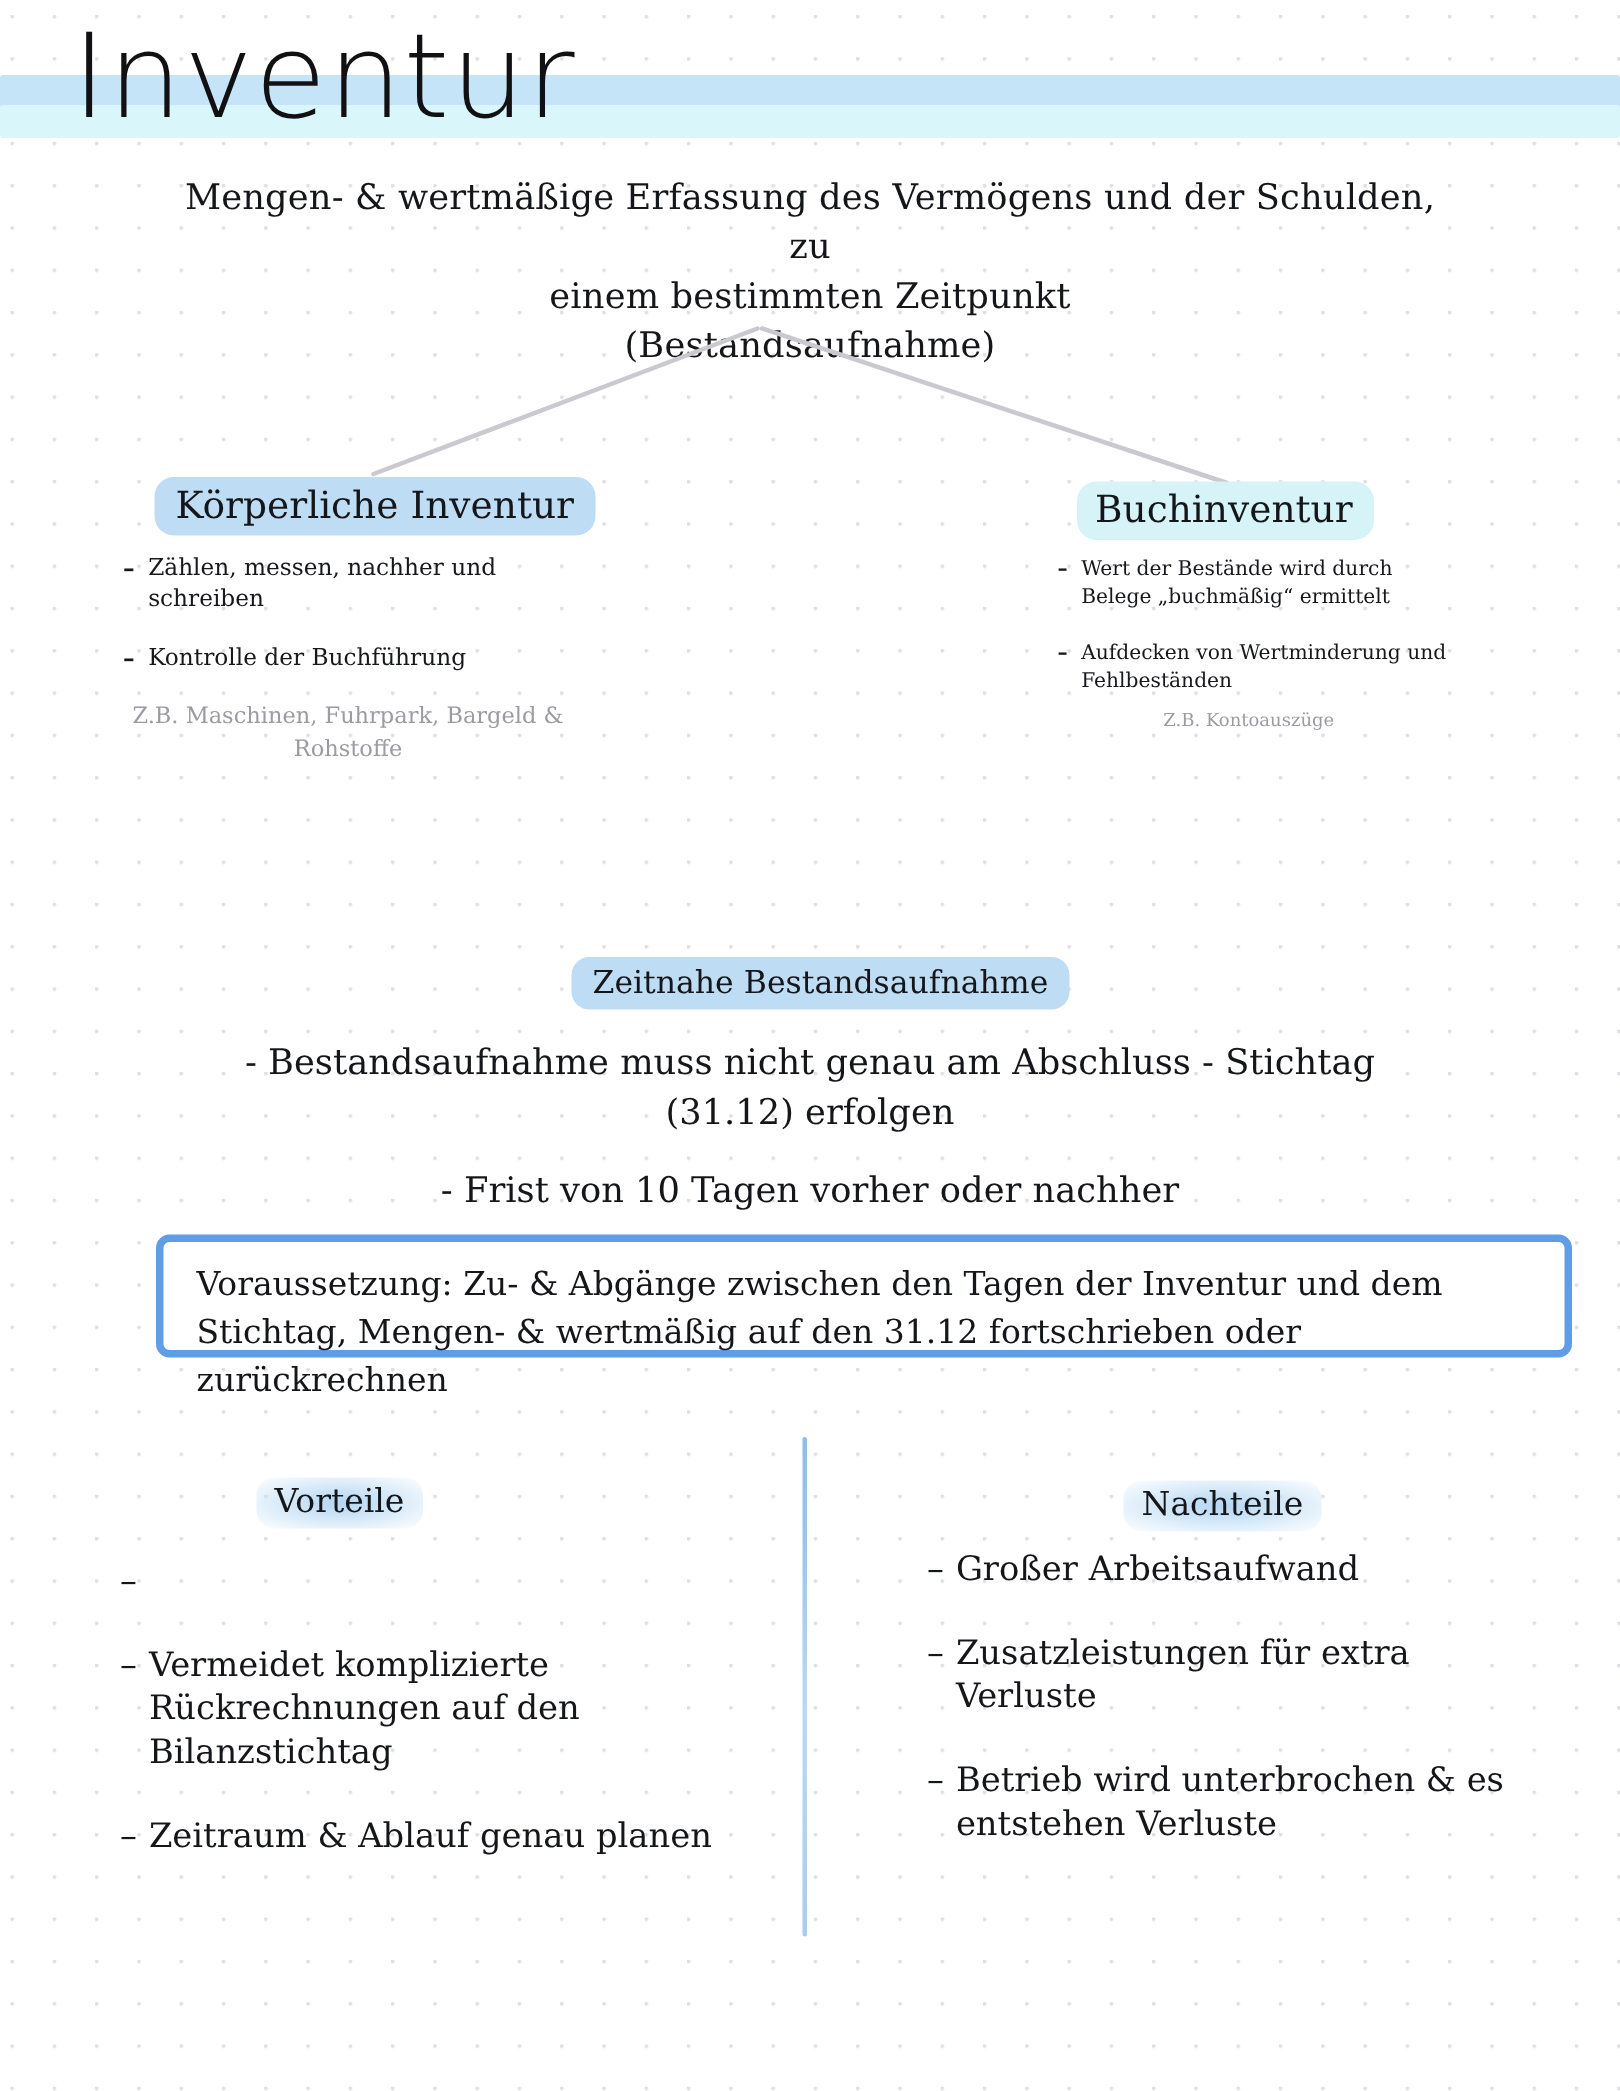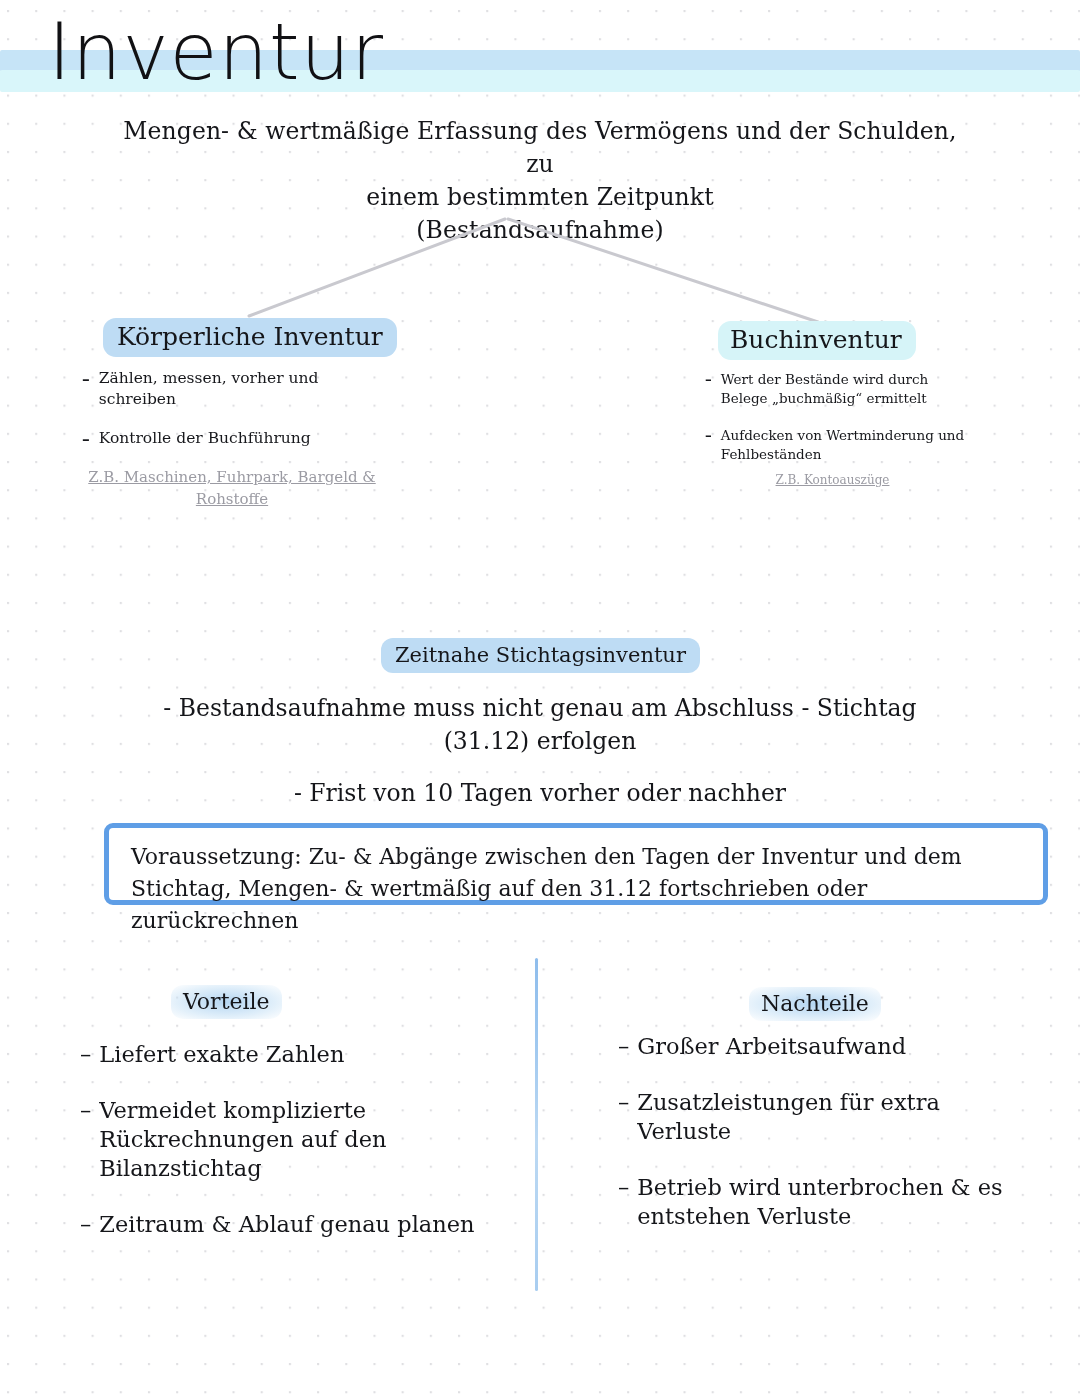--- a/index.html
+++ b/index.html
@@ -139,21 +139,20 @@
     top: 370px;
     width: 262px;
     font-size: 13.5px;
     line-height: 19px;
     color: #17181c;
   }
   .eg {
     position: absolute;
     text-align: center;
     color: #9b9ba3;
-    text-decoration: underline;
   }
   .eg-left {
     left: 62px;
     top: 466px;
     width: 340px;
     font-size: 15px;
     line-height: 22px;
   }
   .eg-right {
     left: 700px;
@@ -266,21 +265,21 @@
   <svg class="connector" viewBox="0 0 1080 1394">
     <path d="M 505 219 L 249 316" stroke="#c9c9cf" stroke-width="3" fill="none" stroke-linecap="round"></path>
     <path d="M 508 219 L 818 322" stroke="#c9c9cf" stroke-width="3" fill="none" stroke-linecap="round"></path>
   </svg>
 
   <div class="pill blue" style="left:103px; top:318px;">Körperliche Inventur</div>
 
   <div class="branch-list branch-left">
     <div class="bl-item">
       <span class="bl-dash">–</span>
-      <span class="bl-text">Zählen, messen, vorher und schreiben</span>
+      <span class="bl-text">Zählen, messen, nachher und schreiben</span>
     </div>
     <div class="bl-item">
       <span class="bl-dash">–</span>
       <span class="bl-text">Kontrolle der Buchführung</span>
     </div>
   </div>
 
   <div class="eg eg-left">Z.B. Maschinen, Fuhrpark, Bargeld &amp; Rohstoffe</div>
 
   <div class="pill cyan" style="left:718px; top:321px;">Buchinventur</div>
@@ -291,21 +290,21 @@
       <span class="bl-text">Wert der Bestände wird durch Belege „buchmäßig“ ermittelt</span>
     </div>
     <div class="bl-item">
       <span class="bl-dash">–</span>
       <span class="bl-text">Aufdecken von Wertminderung und Fehlbeständen</span>
     </div>
   </div>
 
   <div class="eg eg-right">Z.B. Kontoauszüge</div>
 
-  <div class="pill blue" style="left:381px; top:638px; font-size:21px; line-height:26px; border-radius:12px;">Zeitnahe Stichtagsinventur</div>
+  <div class="pill blue" style="left:381px; top:638px; font-size:21px; line-height:26px; border-radius:12px;">Zeitnahe Bestandsaufnahme</div>
 
   <div class="mid-line mid-a">
     <div>-  Bestandsaufnahme muss nicht genau am Abschluss - Stichtag</div>
     <div>(31.12) erfolgen</div>
   </div>
 
   <div class="mid-line mid-b">-  Frist von 10 Tagen vorher oder nachher</div>
 
   <div class="callout">
     <div class="callout-text">Voraussetzung: Zu- &amp; Abgänge zwischen den Tagen der Inventur und dem Stichtag, Mengen- &amp; wertmäßig auf den 31.12 fortschrieben oder zurückrechnen</div>
@@ -313,21 +312,20 @@
 
   <div class="divider"></div>
 
   <div class="glow" style="left:171px; top:985px;">Vorteile</div>
 
   <div class="glow" style="left:717px; top:987px;margin-left:32px;">Nachteile</div>
 
   <div class="col-list pros-list">
     <div class="cl-item">
       <span class="cl-dash">–</span>
-      <span>Liefert exakte Zahlen</span>
     </div>
     <div class="cl-item">
       <span class="cl-dash">–</span>
       <span>Vermeidet komplizierte Rückrechnungen auf den Bilanzstichtag</span>
     </div>
     <div class="cl-item">
       <span class="cl-dash">–</span>
       <span>Zeitraum &amp; Ablauf genau planen</span>
     </div>
   </div>

